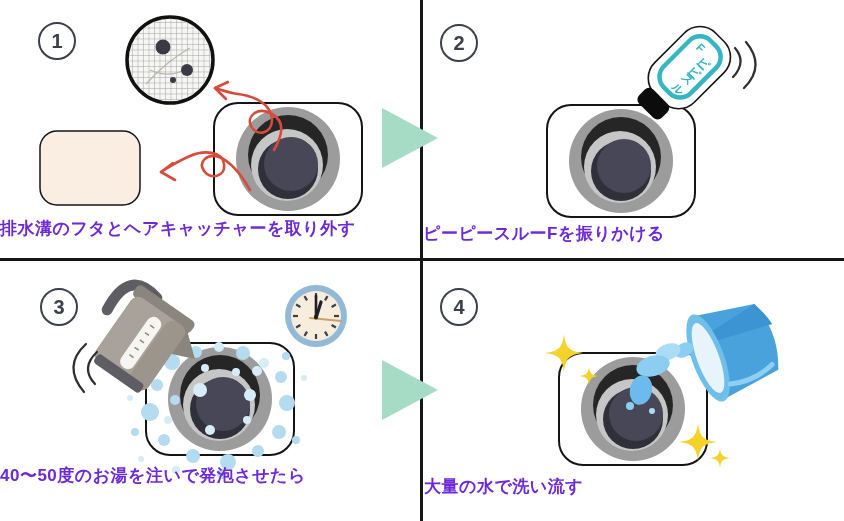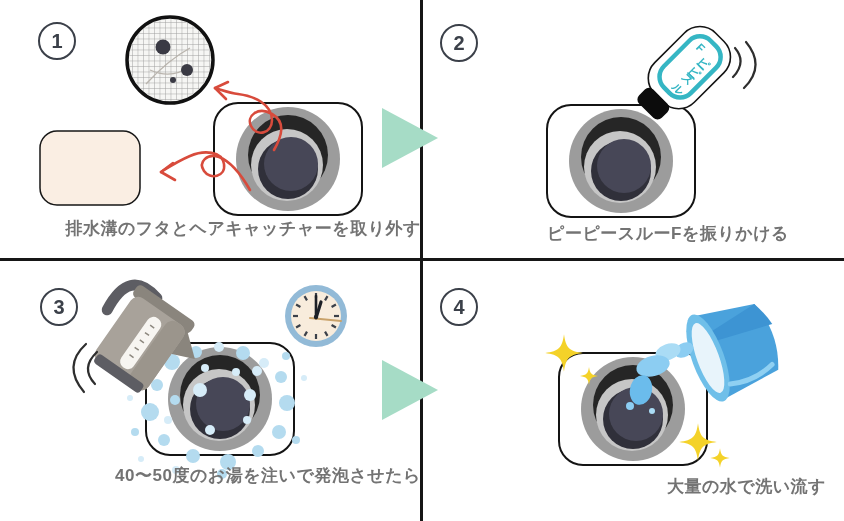--- a/index.html
+++ b/index.html
@@ -8,22 +8,22 @@
     font-family:"Liberation Sans","DejaVu Sans",sans-serif;
   }
   .panel{position:absolute;width:421px;height:258px;}
   .illus{position:absolute;left:0;top:0;z-index:1;}
   .badge{
     position:absolute;z-index:3;width:34px;height:34px;border:2.5px solid #3b4049;border-radius:50%;
     display:flex;align-items:center;justify-content:center;background:#ffffff;
     font-size:20px;font-weight:bold;color:#3b4049;
   }
   .caption{
-    position:absolute;z-index:3;color:#737373;font-weight:bold;font-size:17px;
-    text-align:right;letter-spacing:0.5px;line-height:25px;
+    position:absolute;z-index:3;color:#6d28d9;font-weight:bold;font-size:17px;
+    text-align:left;letter-spacing:0.5px;line-height:25px;
   }
   .bottle-label{
     position:absolute;z-index:3;left:662px;top:39px;width:56px;height:56px;
     transform:rotate(45deg);display:flex;align-items:center;justify-content:center;
     color:#35b6c4;font-weight:bold;font-size:11.5px;
   }
   .bottle-label span{
     writing-mode:vertical-rl;text-orientation:upright;height:54px;line-height:13px;letter-spacing:0;
   }
 </style>
@@ -191,19 +191,19 @@
   </div>
   <div class="badge" style="left:440px;top:288px;">
     <span>4</span>
   </div>
 
   <div class="caption" style="left:0;top:216px;width:421px;">排水溝のフタとヘアキャッチャーを取り外す</div>
   <div class="caption" style="left:423px;top:221px;width:366px;">ピーピースルーFを振りかける</div>
   <div class="caption" style="left:0;top:463px;width:421px;">
     <div>40〜50度のお湯を注いで発泡させたら</div>
   </div>
-  <div class="caption" style="left:405px;top:474px;width:421px;">大量の水で洗い流す</div>
+  <div class="caption" style="left:424px;top:474px;width:421px;">大量の水で洗い流す</div>
 
   <div class="bottle-label">
     <span>ピーピースルーF</span>
   </div>
 
 </div>
 
 </body></html>

